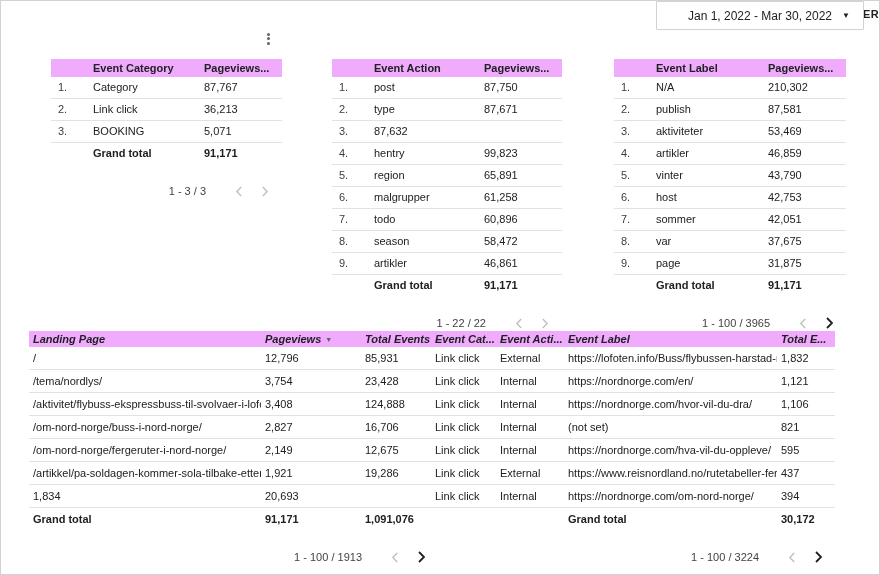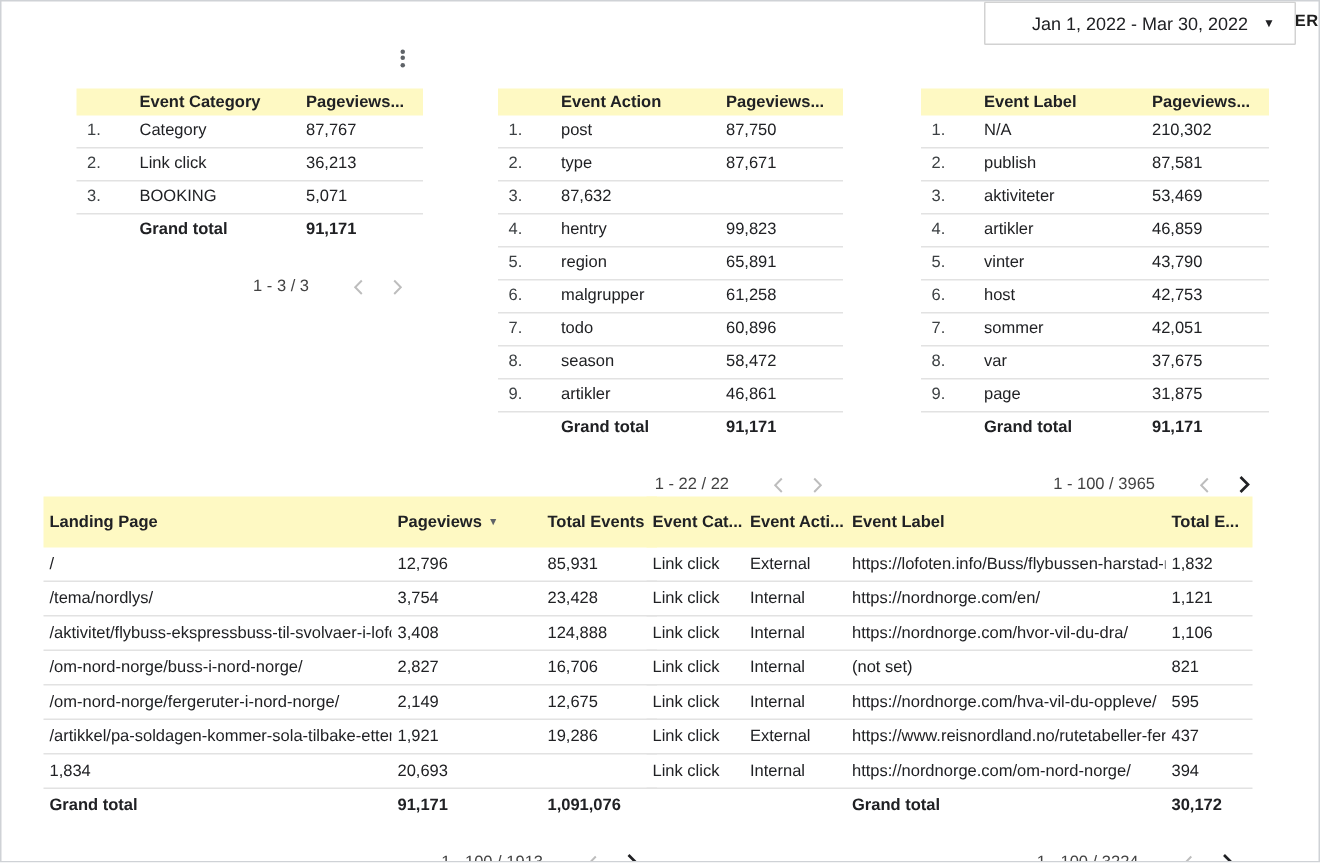--- a/index.html
+++ b/index.html
@@ -27,23 +27,23 @@
   .t2{left:331px;top:58px;width:230px;}
   .t3{left:613px;top:58px;width:232px;}
   .t4{left:28px;top:330px;width:409px;}
   .t5{left:430px;top:330px;width:404px;}
 
   .trow{display:grid;align-items:center;border-bottom:1px solid #e2e2e2;}
   .mini .trow{grid-template-columns:38px 1fr 82px;height:21px;line-height:21px;}
   .t4 .trow{grid-template-columns:1fr 100px 77px;height:22px;line-height:22px;}
   .t5 .trow{grid-template-columns:65px 68px 1fr 58px;height:22px;line-height:22px;}
 
-  .thead{background:#fef9c3;font-weight:bold;border-bottom:none;}
+  .thead{background:#f0abfc;font-weight:bold;border-bottom:none;}
   .mini .thead{height:18px;line-height:18px;}
-  .t4 .thead,.t5 .thead{height:34px;line-height:22px;}
+  .t4 .thead,.t5 .thead{height:16px;line-height:22px;font-style:italic;}
 
   .cell{padding:0 4px;white-space:nowrap;overflow:hidden;}
   .cell.num{color:#3c4043;padding-left:7px;}
   .cell.right{padding-right:6px;}
   .gt{font-weight:bold;border-bottom:none;}
   .sort-caret{font-size:7px;color:#5f6368;margin-left:4px;vertical-align:1px;}
 
   .pagination{
     display:flex;justify-content:flex-end;align-items:center;
     margin-top:18px;padding-right:4px;height:18px;

